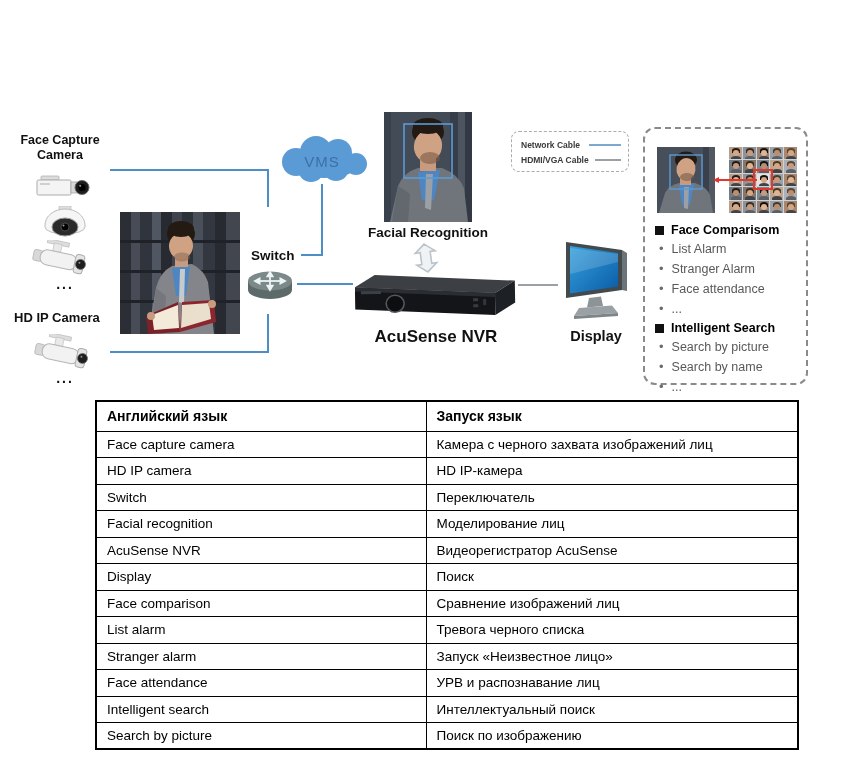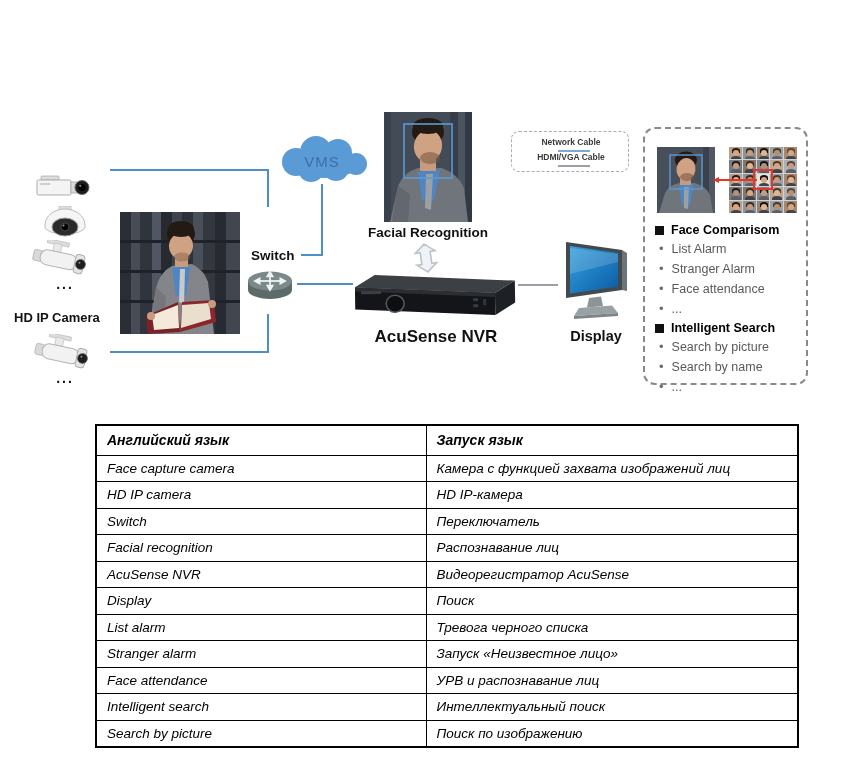--- a/index.html
+++ b/index.html
@@ -11,21 +11,21 @@
   .doc-desc  { position:absolute; left:8px; top:30px; width:805px; font-size:13.5px; line-height:26px; color:#1a1a1a; }
 
   .diagram { position:absolute; left:0; top:108px; width:853px; height:300px; }
   .abs { position:absolute; }
   .lbl { font-weight:bold; color:#111; }
   .center { text-align:center; }
 
   .dots { font-weight:bold; font-size:14px; letter-spacing:2px; color:#111; }
 
   .legend-box { border:1.5px dashed #ababab; border-radius:8px; padding:5px 7px 4px 9px; background:#fff; }
-  .legend-row { display:flex; align-items:center; justify-content:space-between; height:15px;flex-direction:column; }
+  .legend-row { display:flex; align-items:center; justify-content:space-between; height:15px; }
   .legend-row .ltxt { font-size:8.5px; font-weight:bold; color:#3a3a3a; white-space:nowrap; }
   .lsample { width:32px; height:2px; margin-left:6px; }
 
   .panel { border:2px dashed #8a8a8a; border-radius:12px; background:#fff; }
   .panel-inner { position:relative; width:100%; height:100%; }
   .p-title { font-size:12.5px; font-weight:bold; color:#000; margin:0 0 4px 10px; display:flex; align-items:center; }
   .p-title .sq { display:inline-block; width:9px; height:9px; background:#111; margin-right:7px; flex:0 0 auto; }
   .p-item { font-size:12.5px; color:#595959; margin:0 0 5px 14px; display:flex; align-items:center; }
   .p-item .blt { color:#6d6d6d; margin-right:8px; font-size:13px; }
   .p-sections { position:absolute; left:0; top:94px; width:100%; }
@@ -33,21 +33,21 @@
   .mosaic { display:grid; grid-template-columns:repeat(5,1fr); grid-template-rows:repeat(5,1fr); gap:1px; background:#cfd3d6; width:68px; height:66px; }
   .tile { position:relative; overflow:hidden; }
   .tile .hair { position:absolute; left:3px; top:1px; width:8px; height:5px; border-radius:50% 50% 0 0; }
   .tile .face { position:absolute; left:4px; top:3px; width:6px; height:6px; border-radius:50%; }
   .tile .shld { position:absolute; left:2px; top:9px; width:10px; height:5px; border-radius:50% 50% 0 0; }
 
   .redbox { border:2px solid #e0382c; background:transparent; }
   .redline { background:#e0382c; height:1.5px; }
   .red-arrow { width:0; height:0; border-top:3.5px solid transparent; border-bottom:3.5px solid transparent; border-right:6px solid #e0382c; }
 
-  table.tr-table { position:absolute; left:95px; top:424px; width:702px; border-collapse:collapse; table-layout:fixed;font-style:italic; }
+  table.tr-table { position:absolute; left:95px; top:400px; width:702px; border-collapse:collapse; table-layout:fixed; }
   table.tr-table th, table.tr-table td {
     border:1.6px solid #000; font-size:13.5px; text-align:left; padding:0 0 0 10px; color:#000;
     white-space:nowrap; overflow:hidden;
   }
   table.tr-table { border:2.5px solid #000; }
   table.tr-table th { height:30px; font-size:14px; font-weight:bold; }
   table.tr-table td { height:26.5px; font-weight:normal; }
   .col1 { width:330px; } .col2 { width:372px; }
 </style>
 </head>
@@ -59,20 +59,24 @@
   <div class="diagram">
 
     <svg class="abs" style="left:0;top:0;" width="853" height="300">
       <path d="M110,62 H268 V99" fill="none" stroke="#4d8fc4" stroke-width="2"></path>
       <path d="M110,244 H268 V206" fill="none" stroke="#4d8fc4" stroke-width="2"></path>
       <path d="M322,76 V147 H301" fill="none" stroke="#4d8fc4" stroke-width="2"></path>
       <path d="M297,176 H353" fill="none" stroke="#4d8fc4" stroke-width="2"></path>
       <path d="M518,177 H558" fill="none" stroke="#9aa0a6" stroke-width="2"></path>
     </svg>
 
+    <div class="abs lbl center" style="left:10px;top:25px;width:100px;font-size:12.5px;line-height:15px;">
+      <div>Face Capture</div>
+      <div>Camera</div>
+    </div>
 
     <svg class="abs" style="left:33px;top:64px;" width="58" height="30" viewBox="0 0 58 30">
       <rect x="8" y="4" width="18" height="4" rx="1" fill="#dcdcdc" stroke="#b0b0b0" stroke-width="0.8"></rect>
       <rect x="4" y="8" width="34" height="15" rx="1.5" fill="#f4f4f4" stroke="#ababab" stroke-width="1"></rect>
       <rect x="38" y="10" width="6" height="11" fill="#d8d8d8" stroke="#a8a8a8" stroke-width="0.8"></rect>
       <circle cx="49" cy="15.5" r="7" fill="#1c1c1c" stroke="#6b6b6b" stroke-width="1"></circle>
       <circle cx="49" cy="15.5" r="3.6" fill="#000"></circle>
       <circle cx="47.2" cy="13.8" r="1.1" fill="#8c8c8c"></circle>
       <rect x="7" y="11" width="10" height="2" fill="#cfcfcf"></rect>
     </svg>
@@ -420,43 +424,47 @@
       </colgroup>
     <thead>
       <tr>
         <th>Английский язык</th>
         <th>Запуск язык</th>
       </tr>
     </thead>
     <tbody>
         <tr>
           <td>Face capture camera</td>
-          <td>Камера с функцией захвата изображений лиц</td>
+          <td>Камера с черного захвата изображений лиц</td>
         </tr>
         <tr>
           <td>HD IP camera</td>
           <td>HD IP-камера</td>
         </tr>
         <tr>
           <td>Switch</td>
           <td>Переключатель</td>
         </tr>
         <tr>
           <td>Facial recognition</td>
-          <td>Распознавание лиц</td>
+          <td>Моделирование лиц</td>
         </tr>
         <tr>
           <td>AcuSense NVR</td>
           <td>Видеорегистратор AcuSense</td>
         </tr>
         <tr>
           <td>Display</td>
           <td>Поиск</td>
         </tr>
         <tr>
+          <td>Face comparison</td>
+          <td>Сравнение изображений лиц</td>
+        </tr>
+        <tr>
           <td>List alarm</td>
           <td>Тревога черного списка</td>
         </tr>
         <tr>
           <td>Stranger alarm</td>
           <td>Запуск «Неизвестное лицо»</td>
         </tr>
         <tr>
           <td>Face attendance</td>
           <td>УРВ и распознавание лиц</td>

